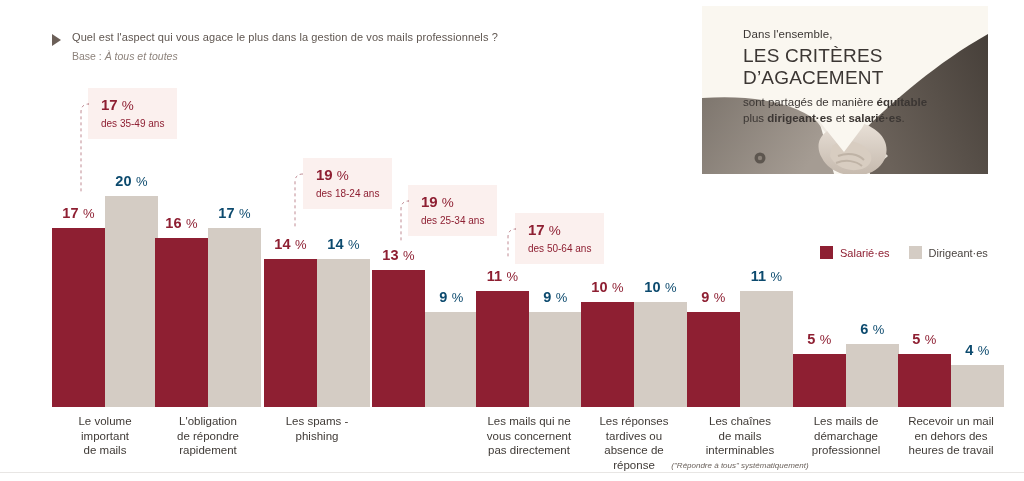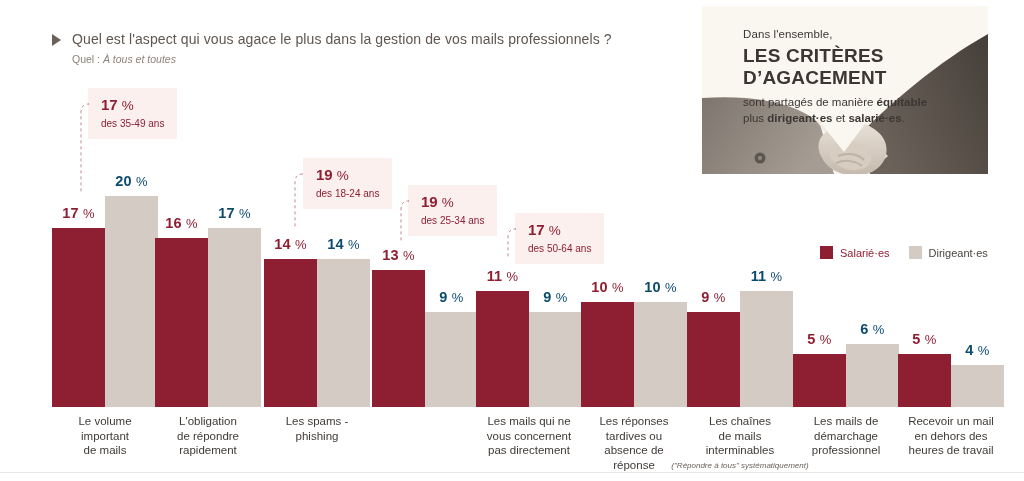--- a/index.html
+++ b/index.html
@@ -25,21 +25,21 @@
   .q-row { display: flex; align-items: flex-start; }
   .q-tri {
     width: 0; height: 0;
     border-left: 9px solid #6b5f58;
     border-top: 6px solid transparent;
     border-bottom: 6px solid transparent;
     margin-top: 3px; margin-right: 11px;
     flex: 0 0 auto;
   }
   .q-text {
-    font-size: 14px;
+    font-size: 11px;
     color: #5f5650;
     letter-spacing: .1px;
     line-height: 1.25;
   }
   .q-base {
     margin-left: 20px;
     margin-top: 4px;
     font-size: 10.5px;
     font-style: italic;
     color: #8d837c;
@@ -56,21 +56,21 @@
   }
   .callout-text {
     position: absolute;
     left: 41px; top: 22px;
     width: 236px;
     color: #3b3633;
   }
   .co-line1 { font-size: 11.5px; letter-spacing: .1px; }
   .co-big {
     font-size: 19px;
-    font-weight: bold;
+    font-weight: normal;
     line-height: 1.17;
     margin-top: 5px;
     letter-spacing: .2px;
   }
   .co-line3 {
     font-size: 11.5px;
     line-height: 1.38;
     margin-top: 6px;
   }
   .co-line3 b { font-weight: bold; text-align: right; }
@@ -176,21 +176,21 @@
 <body>
 
 <div id="root">
 
   <div class="q-head">
     <div class="q-row">
       <span class="q-tri"></span>
       <span class="q-text">Quel est l'aspect qui vous agace le plus dans la gestion de vos mails professionnels ?</span>
     </div>
     <div class="q-base">
-      <span class="nonital">Quel : </span><span>À tous et toutes</span>
+      <span class="nonital">Base : </span><span>À tous et toutes</span>
     </div>
   </div>
 
   <div class="callout">
     <svg class="handshake" viewBox="0 0 286 168" preserveAspectRatio="none">
       <defs>
         <linearGradient id="gL" x1="0" y1="0" x2="1" y2="0.4">
           <stop offset="0%" stop-color="#7e766e"></stop>
           <stop offset="100%" stop-color="#a59c93"></stop>
         </linearGradient>

